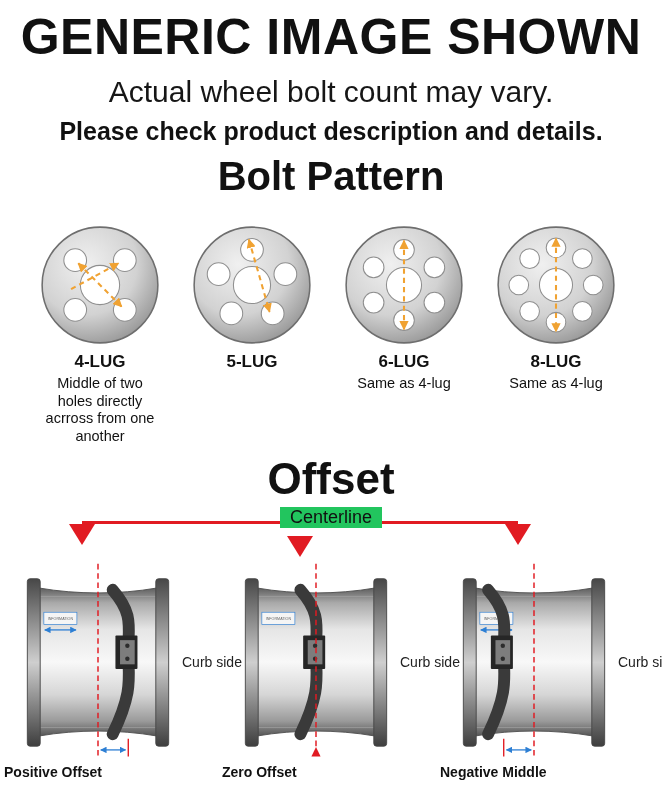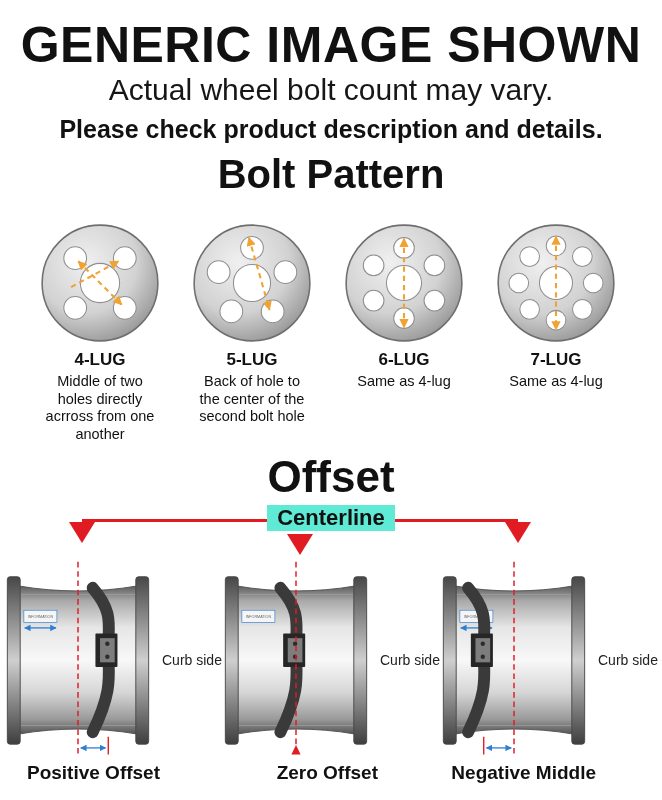--- a/index.html
+++ b/index.html
@@ -3,48 +3,48 @@
 <meta charset="utf-8">
 <style>
   html,body{margin:0;padding:0;}
   body{
     width:662px;height:800px;background:#fff;overflow:hidden;
     font-family:"Liberation Sans",sans-serif;color:#111;
     -webkit-font-smoothing:antialiased;
   }
   *{box-sizing:border-box;}
   .center{text-align:center;}
-  .title{font-size:50px;font-weight:800;letter-spacing:.5px;margin:20px 0 2px;line-height:1.02;}
-  .subtitle{font-size:30px;font-weight:400;margin:2px 0 8px;color:#161616;}
+  .title{font-size:50px;font-weight:800;letter-spacing:.5px;margin:12px 0 2px;line-height:1.02;}
+  .subtitle{font-size:30px;font-weight:400;margin:12px 0 8px;color:#161616;}
   .note{font-size:25px;font-weight:700;margin:0 0 8px;}
   .section-heading{font-size:40px;font-weight:800;margin:2px 0 24px;}
   .offset-heading{font-size:44px;font-weight:700;margin:8px 0 0;}
 
   
   .lug-row{display:flex;justify-content:flex-start;padding:0 24px;}
   .lug-col{width:152px;display:flex;flex-direction:column;align-items:center;}
   .lug-svg{width:124px;height:124px;}
   .lug-label{font-size:17px;font-weight:700;margin-top:5px;}
   .lug-desc{font-size:14.5px;line-height:1.22;margin-top:3px;width:120px;text-align:center;}
   .hole{fill:#fff;stroke:#8f8f8f;stroke-width:1;}
   .mline{stroke:#f0a232;stroke-width:2;stroke-dasharray:5 4;fill:none;}
 
   
   .offset-area{position:relative;margin-top:2px;}
   .cl-row{position:relative;height:56px;}
   .cl-line{position:absolute;left:82px;top:15px;width:436px;height:3px;background:#e11b22;}
   .cl-text-wrap{position:absolute;left:0;right:0;top:1px;text-align:center;}
-  .cl-text{display:inline-block;background:#5eead4;padding:0 10px;font-size:22px;font-weight:700;}
+  .cl-text{display:inline-block;background:#22c55e;padding:0 10px;font-size:18px;font-weight:400;}
   .cl-tri{position:absolute;width:0;height:0;border-left:13px solid transparent;border-right:13px solid transparent;border-top:21px solid #e11b22;}
-  .wheel-row{display:flex;padding-left:0;}
+  .wheel-row{display:flex;padding-left:20px;}
   .wheel-group{width:218px;display:flex;align-items:center;}
   .wheel-svg{width:156px;height:200px;flex:0 0 auto;}
   .curb{font-size:14px;margin-left:6px;white-space:nowrap;color:#222;}
   .labels-row{display:flex;padding-left:4px;margin-top:2px;}
-  .offset-label{width:156px;margin-right:62px;text-align:right;font-size:19px;font-weight:700;}
+  .offset-label{width:156px;margin-right:62px;text-align:left;font-size:14px;font-weight:700;}
 
   .spoke{stroke:#3a3a3a;stroke-width:13;fill:none;stroke-linecap:round;}
   .clv{stroke:#e11b22;stroke-width:1.6;stroke-dasharray:6 4;}
   .ftick{stroke:#e11b22;stroke-width:1.5;}
   .barrow{stroke:#2d7fd4;stroke-width:1.4;}
   .sticker{fill:#f5f5f5;stroke:#2d7fd4;stroke-width:.7;}
   .sticker-text{font-size:4px;fill:#666;}
   .rimline{stroke:#a2a2a2;stroke-width:.8;}
   .body-outline{stroke:#4f4f4f;stroke-width:1;}
 </style>
@@ -109,21 +109,20 @@
       <circle cx="60" cy="60" r="56" fill="url(#rimGrad)" stroke="#6e6e6e" stroke-width="1.5"></circle>
       <circle class="hole" cx="60" cy="26" r="11"></circle>
       <circle class="hole" cx="27.7" cy="49.5" r="11"></circle>
       <circle class="hole" cx="40" cy="87.5" r="11"></circle>
       <circle class="hole" cx="80" cy="87.5" r="11"></circle>
       <circle class="hole" cx="92.3" cy="49.5" r="11"></circle>
       <circle class="hole" cx="60" cy="60" r="18"></circle>
       <line class="mline" x1="57" y1="16" x2="77" y2="86" marker-start="url(#arrO)" marker-end="url(#arrO)"></line>
     </svg>
     <div class="lug-label">5-LUG</div>
-    <div class="lug-desc">Back of hole to the center of the second bolt hole</div>
   </div>
 
   <div class="lug-col">
     <svg class="lug-svg" viewBox="0 0 120 120">
       <circle cx="60" cy="60" r="56" fill="url(#rimGrad)" stroke="#6e6e6e" stroke-width="1.5"></circle>
       <circle class="hole" cx="60" cy="26" r="10"></circle>
       <circle class="hole" cx="30.6" cy="43" r="10"></circle>
       <circle class="hole" cx="30.6" cy="77" r="10"></circle>
       <circle class="hole" cx="60" cy="94" r="10"></circle>
       <circle class="hole" cx="89.4" cy="77" r="10"></circle>
@@ -142,21 +141,21 @@
       <circle class="hole" cx="34.5" cy="34.5" r="9.5"></circle>
       <circle class="hole" cx="24" cy="60" r="9.5"></circle>
       <circle class="hole" cx="34.5" cy="85.5" r="9.5"></circle>
       <circle class="hole" cx="60" cy="96" r="9.5"></circle>
       <circle class="hole" cx="85.5" cy="85.5" r="9.5"></circle>
       <circle class="hole" cx="96" cy="60" r="9.5"></circle>
       <circle class="hole" cx="85.5" cy="34.5" r="9.5"></circle>
       <circle class="hole" cx="60" cy="60" r="16"></circle>
       <line class="mline" x1="60" y1="15" x2="60" y2="105" marker-start="url(#arrO)" marker-end="url(#arrO)"></line>
     </svg>
-    <div class="lug-label">7-LUG</div>
+    <div class="lug-label">8-LUG</div>
     <div class="lug-desc">Same as 4-lug</div>
   </div>
 
 </div>
 
 <div class="center offset-heading">Offset</div>
 
 <div class="offset-area">
 
   <div class="cl-row">

